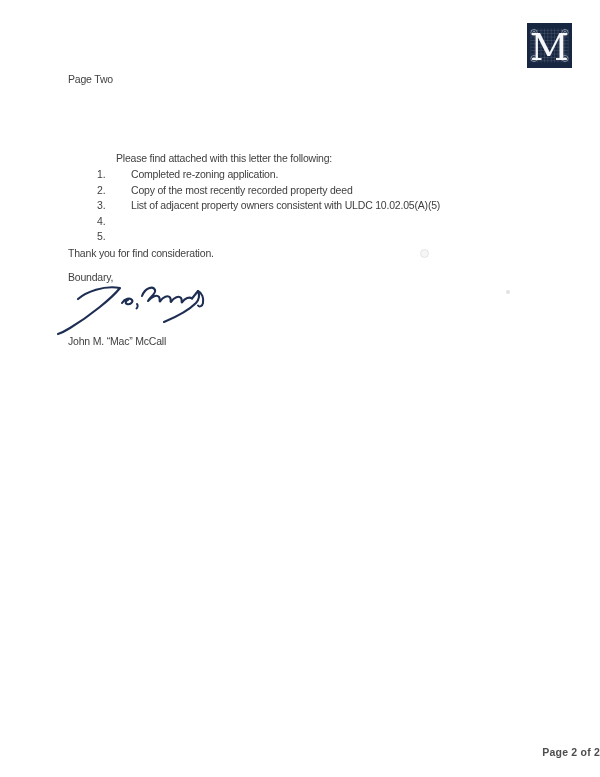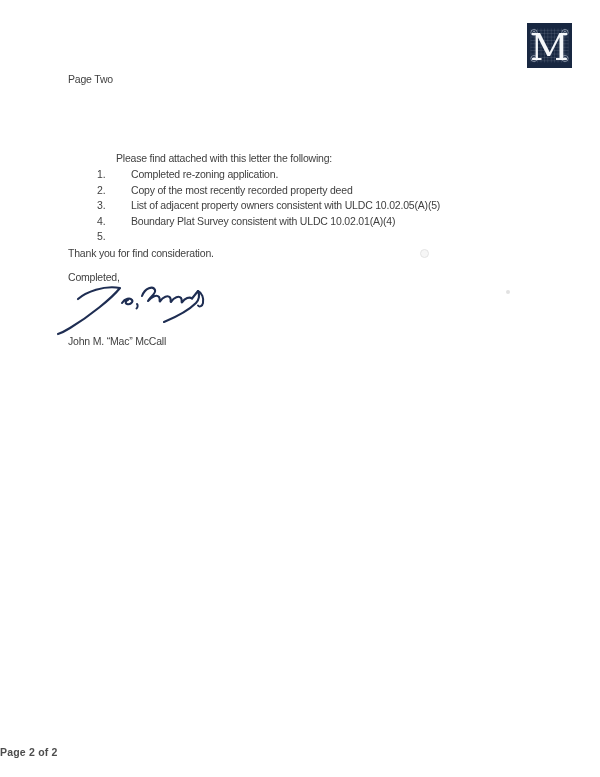--- a/index.html
+++ b/index.html
@@ -27,21 +27,21 @@
   .attach-row  { display: flex; line-height: 15.5px; }
   .attach-num  { width: 14px; margin-left: 29px; flex: 0 0 auto; }
   .attach-text { margin-left: 20px; white-space: nowrap; }
   .thanks-line  { position: absolute; left: 68px; top: 246px; }
   .closing-line { position: absolute; left: 68px; top: 270px; }
   .signature-wrap { position: absolute; left: 56px; top: 284px; width: 158px; height: 54px; }
   .signer-line  { position: absolute; left: 68px; top: 334px; }
   .logo-wrap { position: absolute; left: 527px; top: 23px; width: 45px; height: 45px; }
   .footer-line {
     position: absolute; left: 0; top: 746px; width: 600px;
-    text-align: left;
+    text-align: right;
     color: #4d4d4d;
     font-size: 10.5px;
     font-weight: bold;
     letter-spacing: 0.2px;
   }
   .scan-speck {
     position: absolute; border-radius: 50%;
   }
   .speck-1 {
     left: 420px; top: 249px; width: 9px; height: 9px;
@@ -94,30 +94,29 @@
     <div class="attach-row">
       <span class="attach-num">2.</span>
       <span class="attach-text">Copy of the most recently recorded property deed</span>
     </div>
     <div class="attach-row">
       <span class="attach-num">3.</span>
       <span class="attach-text">List of adjacent property owners consistent with ULDC 10.02.05(A)(5)</span>
     </div>
     <div class="attach-row">
       <span class="attach-num">4.</span>
-      <span class="attach-text">Boundary Plat Survey consistent with ULDC 10.02.01(A)(4)</span>
     </div>
     <div class="attach-row">
       <span class="attach-num">5.</span>
     </div>
   </div>
 
   <div class="thanks-line letter-text">Thank you for find consideration.</div>
 
-  <div class="closing-line letter-text">Completed,</div>
+  <div class="closing-line letter-text">Boundary,</div>
 
   <div class="signature-wrap">
     <svg width="158" height="54" viewBox="0 0 158 54">
       <g fill="none" stroke="#1e2d52" stroke-linecap="round" stroke-linejoin="round">
 
         <path d="M 22,15 C 30,8 48,1 64,4 C 56,14 34,32 14,44 C 10,46.5 5,49 2,50" stroke-width="2.2"></path>
 
         <path d="M 66,19 C 69,14.5 74,13.5 76,16 C 77.5,18 74,21 71,20 C 69,19.3 69.5,16.5 72,16" stroke-width="2.1"></path>
         <path d="M 81,20 C 82,21 81.8,23.5 80.5,24.5" stroke-width="2"></path>
 

